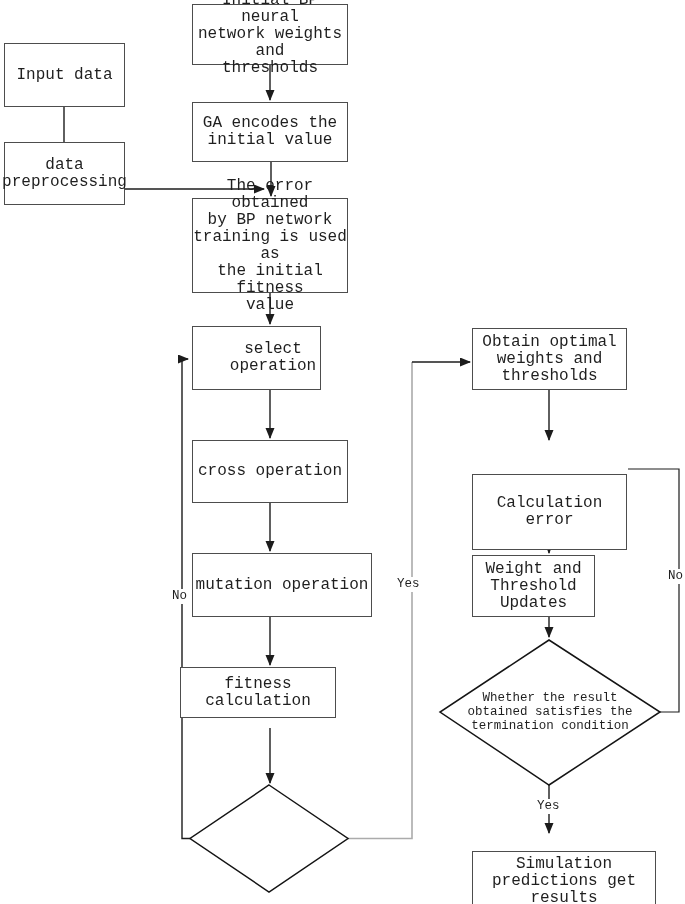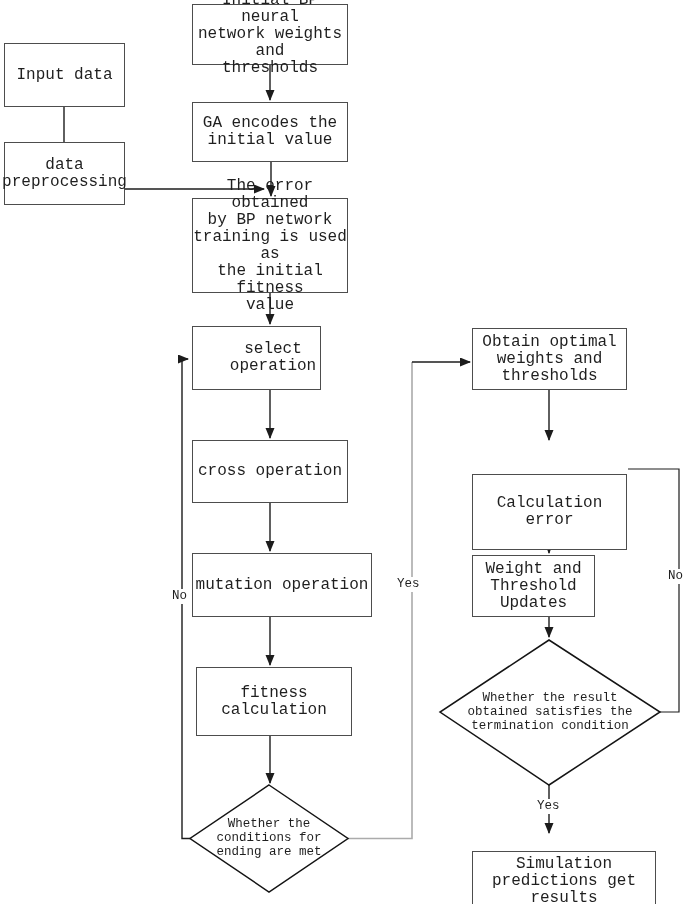--- a/index.html
+++ b/index.html
@@ -45,21 +45,21 @@
   }
   
   #n-initial       {left:192px;top:4px;  width:156px;height:61px;}
   #n-input         {left:4px;  top:43px; width:121px;height:64px;}
   #n-ga            {left:192px;top:102px;width:156px;height:60px;}
   #n-preproc       {left:4px;  top:142px;width:121px;height:63px;}
   #n-error         {left:192px;top:198px;width:156px;height:95px;}
   #n-select        {left:192px;top:326px;width:129px;height:64px;padding-left:33px;}
   #n-cross         {left:192px;top:440px;width:156px;height:63px;}
   #n-mutation      {left:192px;top:553px;width:180px;height:64px;}
-  #n-fitness       {left:196px;top:667px;width:156px;height:69px;}
+  #n-fitness       {left:180px;top:667px;width:156px;height:51px;}
   #n-obtain        {left:472px;top:328px;width:155px;height:62px;}
   #n-calcerr       {left:472px;top:442px;width:155px;height:76px;margin-top:32px;}
   #n-weightupd     {left:472px;top:555px;width:123px;height:62px;}
   #n-simulation    {left:472px;top:851px;width:184px;height:61px;}
   #d-ending-label  {left:190px;top:808px;width:158px;height:60px;}
   #d-term-label    {left:440px;top:686px;width:220px;height:52px;}
   #lbl-no-left     {left:171px;top:589px;}
   #lbl-yes-center  {left:396px;top:577px;}
   #lbl-no-right    {left:667px;top:569px;}
   #lbl-yes-bottom  {left:536px;top:799px;}
@@ -126,23 +126,20 @@
   <div class="node" id="n-obtain">Obtain optimal
 weights and
 thresholds</div>
   <div class="node" id="n-calcerr">Calculation error</div>
   <div class="node" id="n-weightupd">Weight and Threshold
 Updates</div>
   <div class="node" id="n-simulation">Simulation
 predictions get
 results</div>
 
-  <div class="dlabel" id="d-ending-label">Whether the
-conditions for
-ending are met</div>
   <div class="dlabel" id="d-term-label">Whether the result
 obtained satisfies the
 termination condition</div>
 
   <div class="elabel" id="lbl-no-left">No</div>
   <div class="elabel" id="lbl-yes-center">Yes</div>
   <div class="elabel" id="lbl-no-right">No</div>
   <div class="elabel" id="lbl-yes-bottom">Yes</div>
 
 </div>

